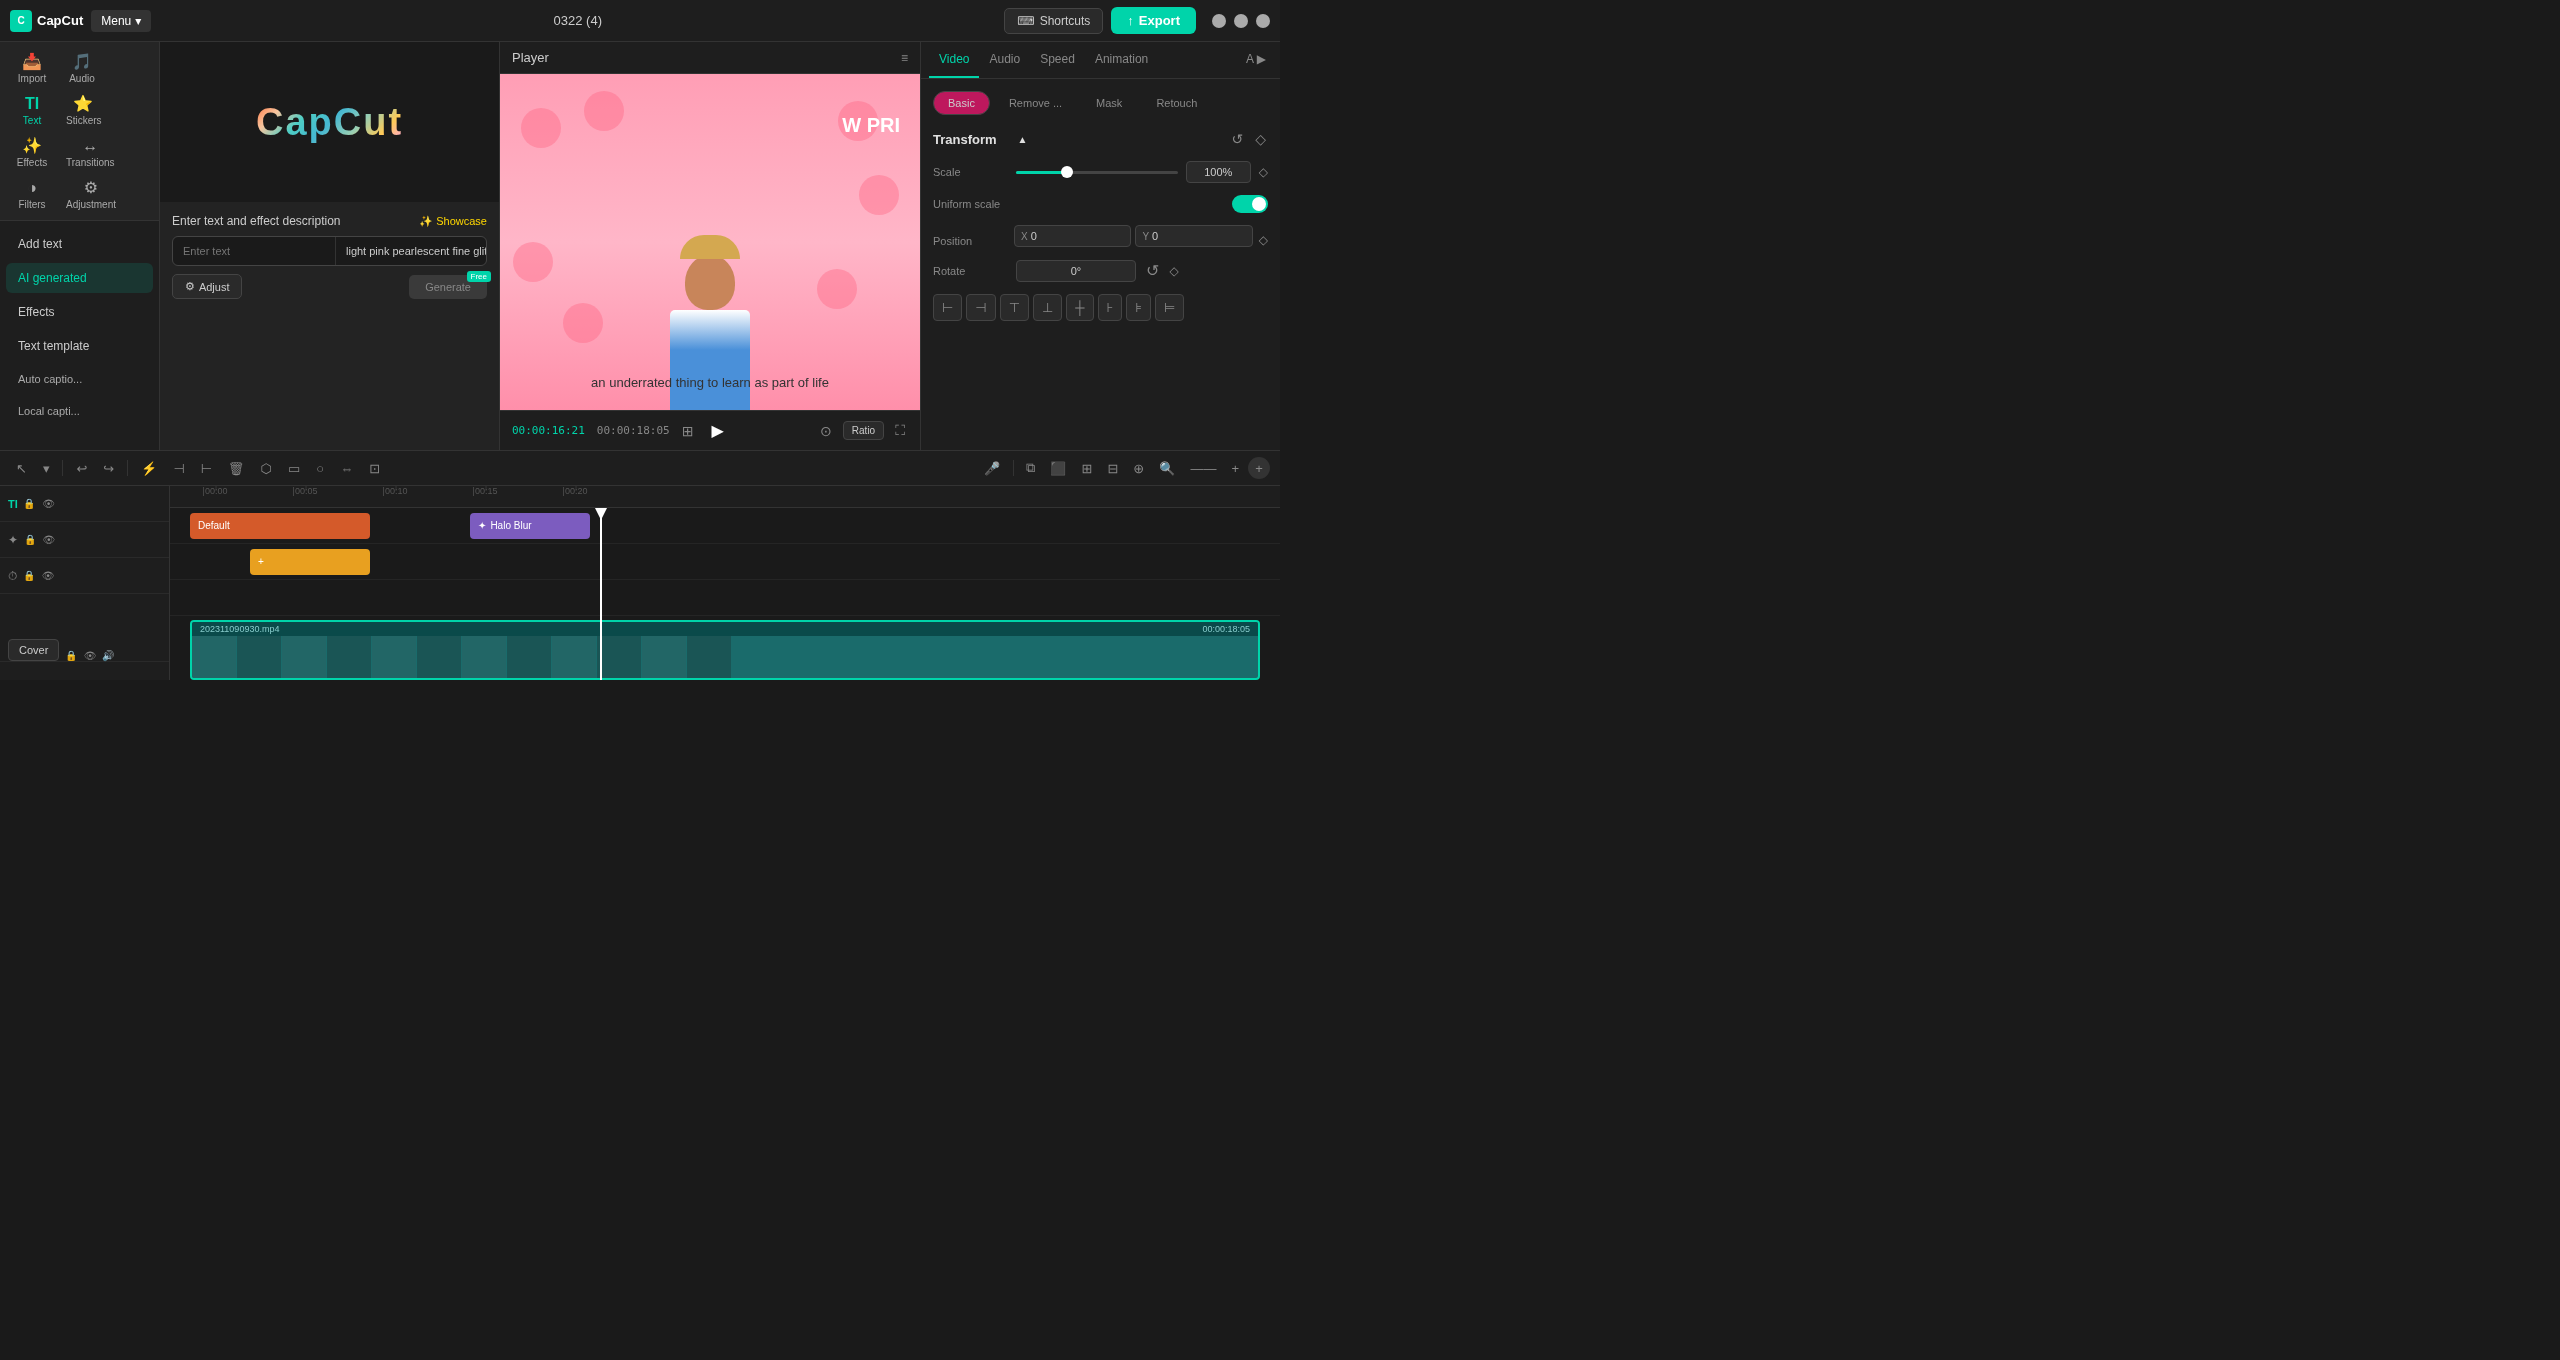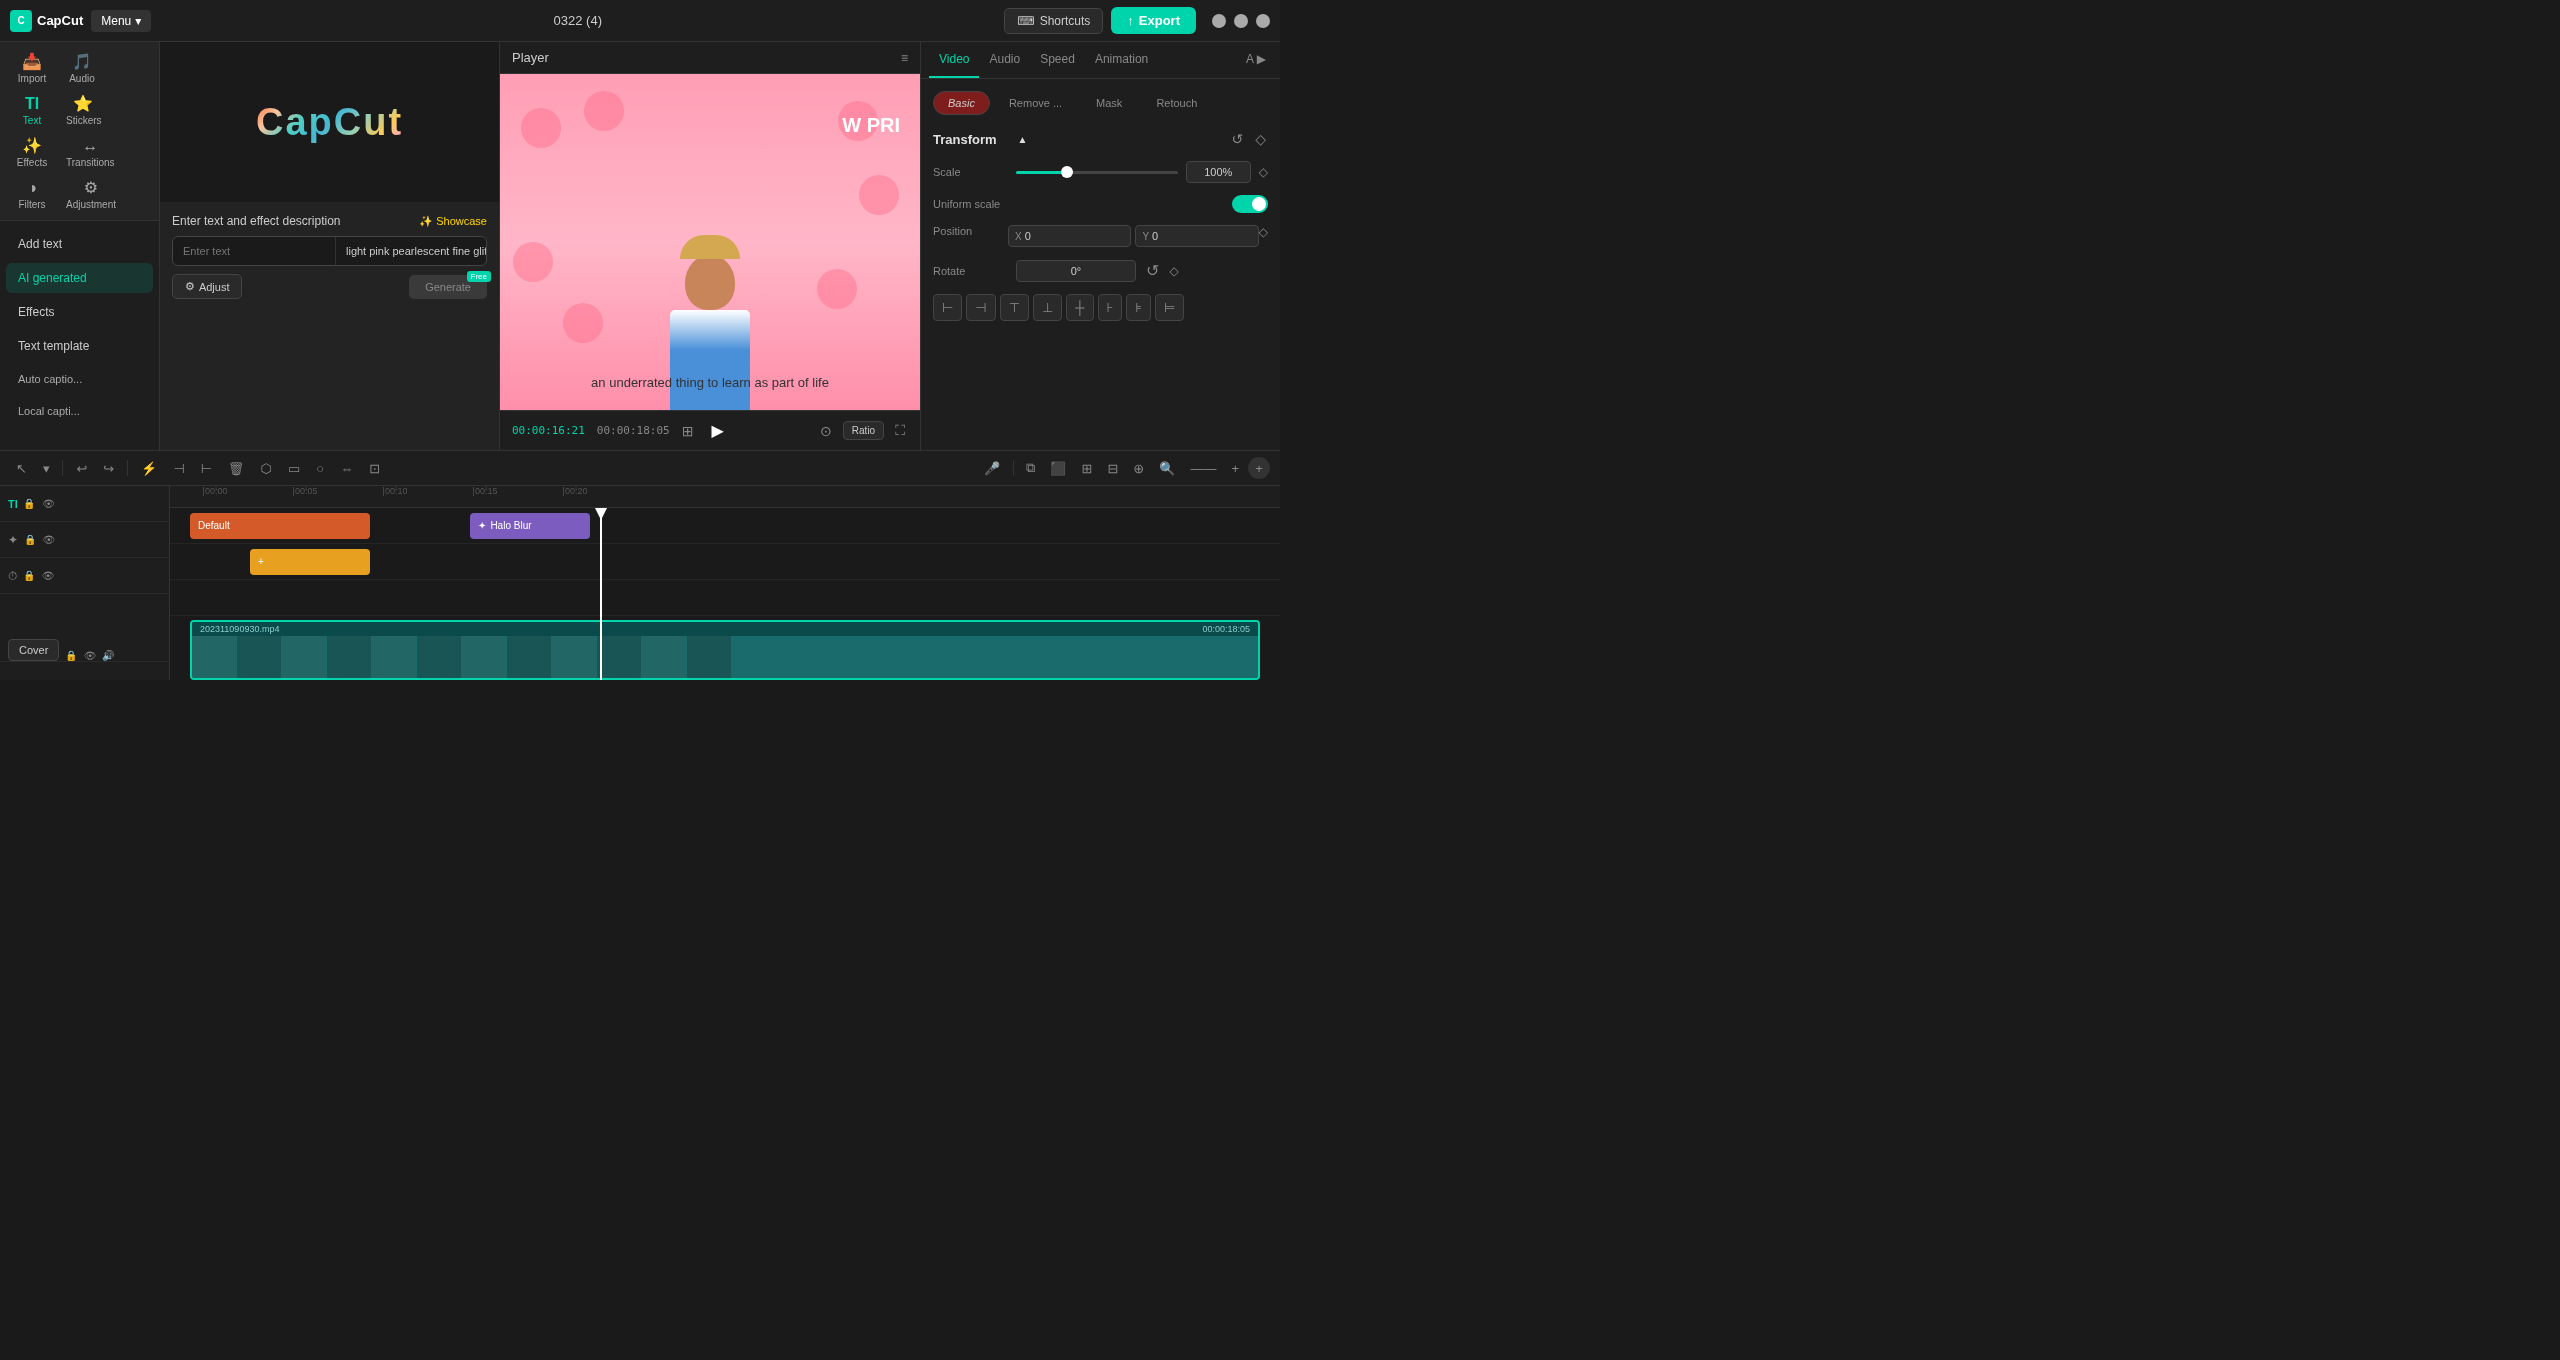--- a/index.html
+++ b/index.html
@@ -404,24 +404,23 @@
     }
     .subtab {
       padding: 5px 14px;
       border-radius: 20px;
       cursor: pointer;
       font-size: 11px;
       color: #888;
       border: 1px solid transparent;
     }
     .subtab.active {
-      background: #7f1d1d;
+      background: #be185d;
       border-color: #444;
       color: #ccc;
-      font-style: italic;
     }
 
     
     .section-header {
       display: flex;
       align-items: center;
       justify-content: space-between;
       margin-bottom: 12px;
     }
     .section-title {
@@ -513,21 +512,22 @@
     }
     .toggle-knob {
       position: absolute;
       right: 2px; top: 2px;
       width: 14px; height: 14px;
       background: #fff;
       border-radius: 50%;
     }
     .coord-row {
       display: flex;
-      align-items: flex-start;
+      align-items: flex-end;
+      gap: 6px;
       margin-bottom: 12px;
     }
     .coord-label { color: #888; font-size: 11px; width: 75px; flex-shrink: 0; }
     .coord-input-group {
       display: flex; gap: 4px; flex: 1;
     }
     .coord-input {
       flex: 1;
       background: #2a2a2a;
       border: 1px solid #444;

